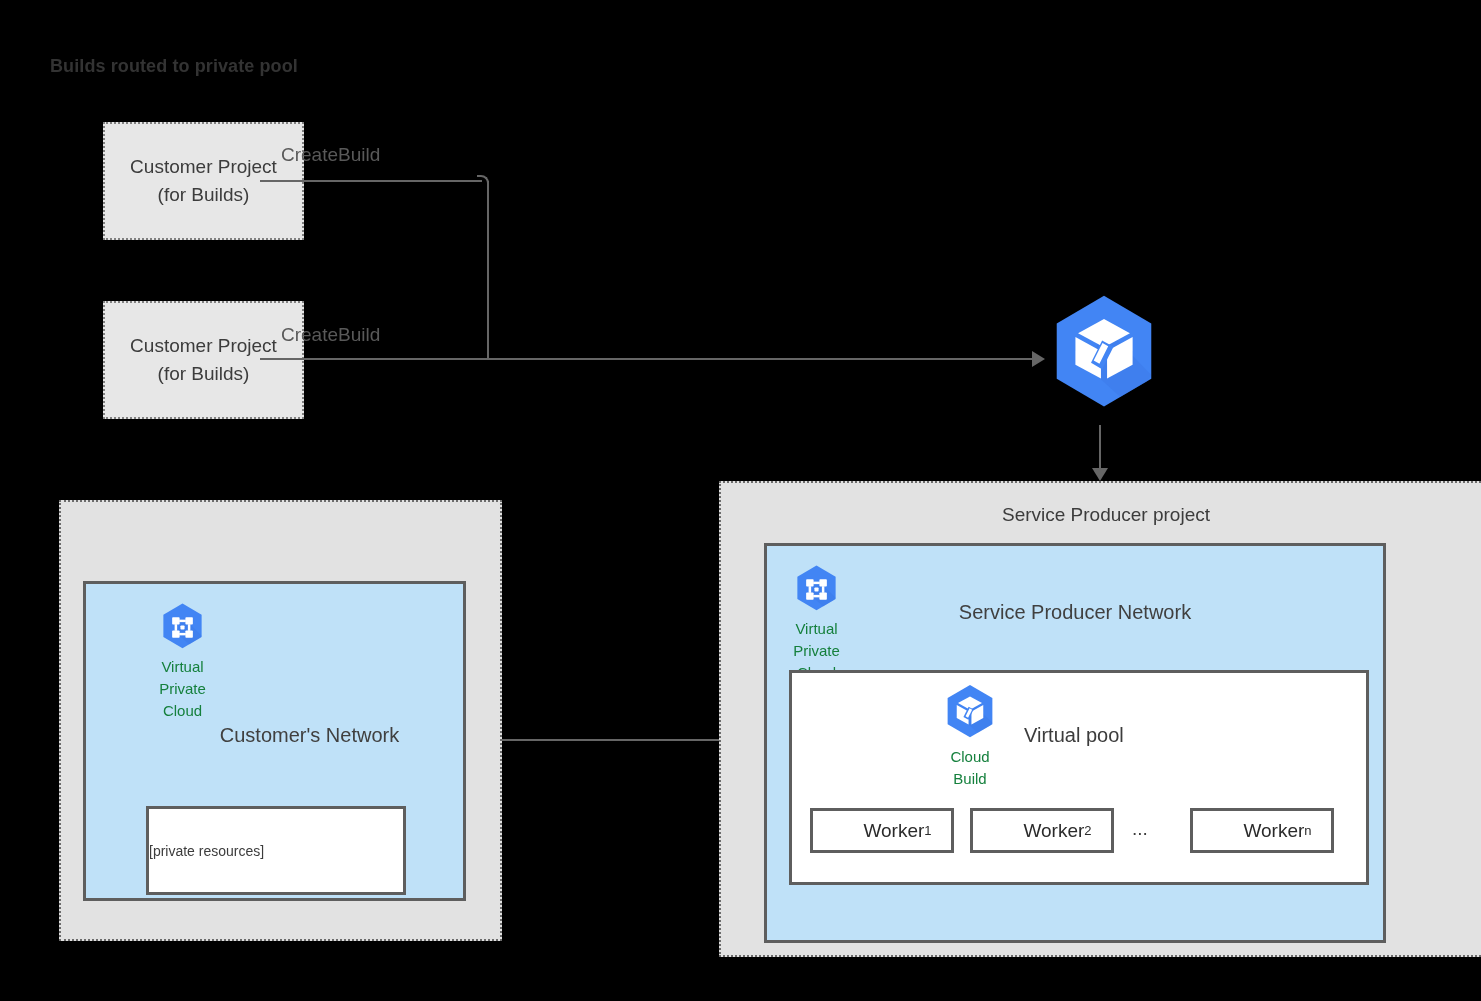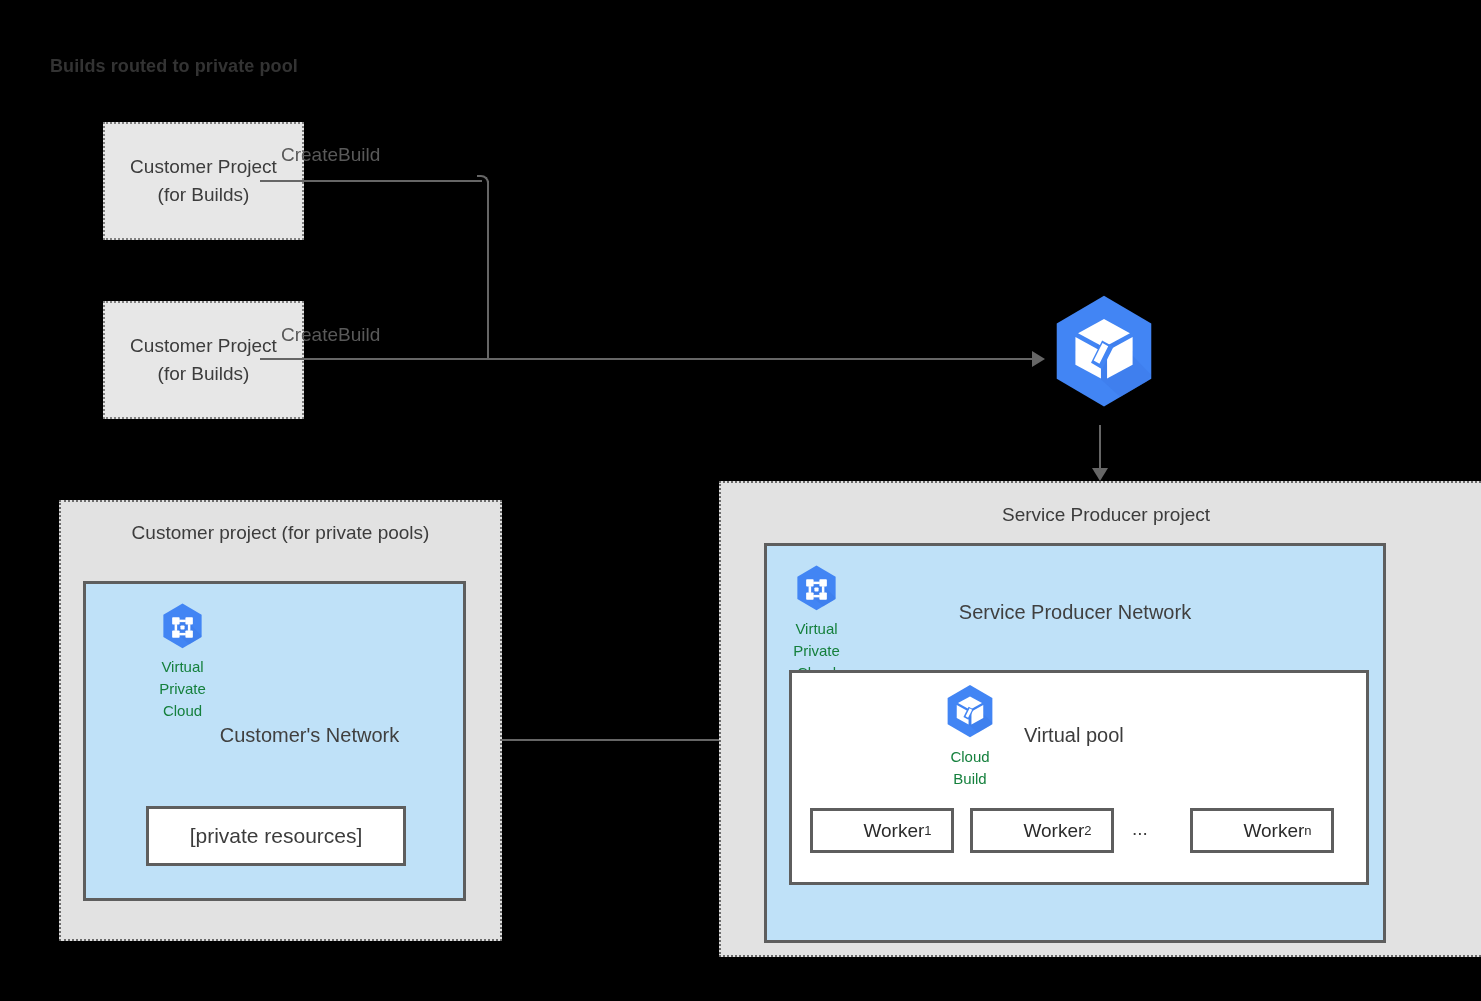--- a/index.html
+++ b/index.html
@@ -159,29 +159,28 @@
     text-align: center;
     margin-top: 2px;
     white-space: pre-line;
   }
   #vpc-customer { left: 70px; top: 17px; }
   #vpc-producer { left: 23px; top: 17px; }
 
   
   #private-resources-box {
     position: absolute;
-    left: 60px; top: 222px; width: 260px; height: 60px;
+    left: 60px; top: 222px; width: 260px; height: 89px;
     background: #FFFFFF;
     border: 3px solid #5E5E5E;
     box-sizing: border-box;
     display: flex;
     align-items: center;
-    justify-content: center;
     color: #3C3C3C;
-    font-size: 21px;
+    font-size: 14px;
   }
 
   
   #private-pool-box {
     position: absolute;
     left: 22px; top: 124px; width: 580px; height: 215px;
     background: #FFFFFF;
     border: 3px solid #5E5E5E;
     box-sizing: border-box;
   }
@@ -270,21 +269,20 @@
   </div>
 
   <div id="conn3-v" class="line-v"></div>
   <div id="conn3-arrow" class="arrowhead-down"></div>
 
   <div id="bidir-line" class="line-h"></div>
   <div id="bidir-arrow-left" class="arrowhead-left"></div>
   <div id="bidir-arrow-right" class="arrowhead-right"></div>
 
   <div id="panel-customer" class="project-panel">
-    <div class="panel-title">Customer project (for private pools)</div>
 
     <div id="network-customer" class="network-box">
 
       <div id="vpc-customer" class="icon-block">
         <svg width="53" height="53" viewBox="0 0 64 64">
           <defs>
             <clipPath id="hexclip-vpc1">
               <polygon points="32,3 55.1,16.5 55.1,43.5 32,57 8.9,43.5 8.9,16.5"></polygon>
             </clipPath>
           </defs>

